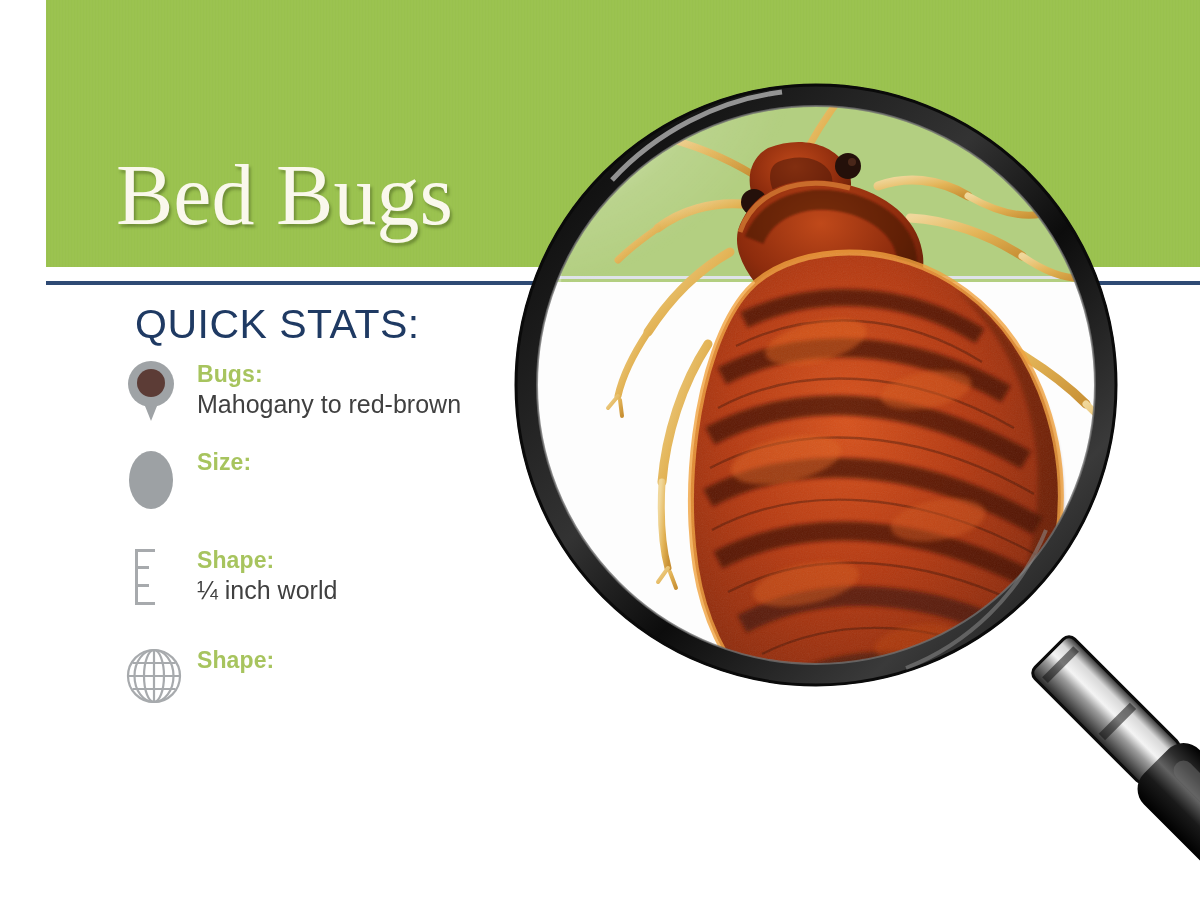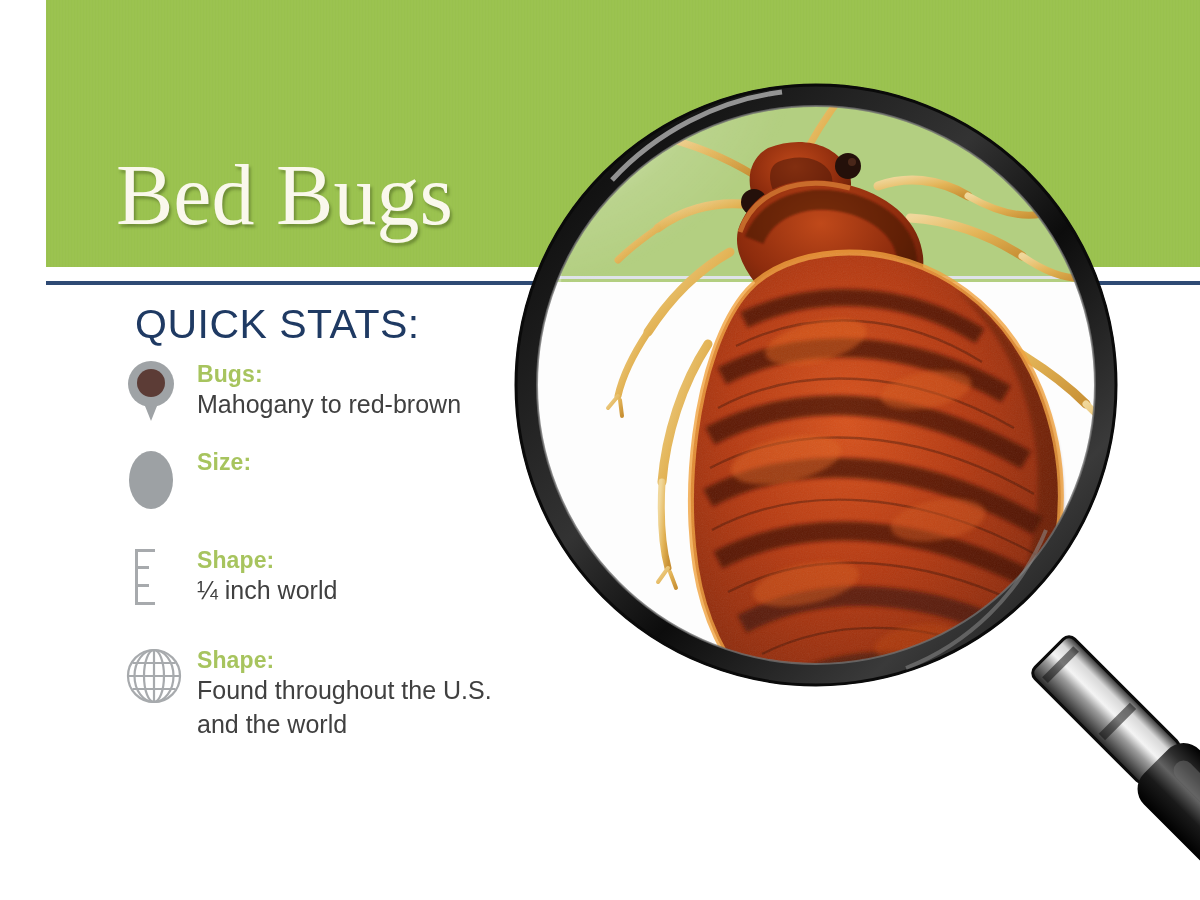--- a/index.html
+++ b/index.html
@@ -274,21 +274,20 @@
             <ellipse cx="29" cy="29" rx="10" ry="26"></ellipse>
             <ellipse cx="29" cy="29" rx="19.5" ry="26"></ellipse>
             <line x1="3" y1="29" x2="55" y2="29"></line>
             <path d="M7.5 16 H50.5"></path>
             <path d="M7.5 42 H50.5"></path>
             <line x1="29" y1="3" x2="29" y2="55"></line>
           </svg>
         </div>
         <div class="stat-text">
           <div class="stat-label">Shape:</div>
-          <div class="stat-value">Found throughout the U.S. and the world</div>
         </div>
       </div>
 
     </div>
   </div>
 
   <div class="magnifier">
     <svg class="mag-svg" viewBox="0 0 760 910" xmlns="http://www.w3.org/2000/svg">
       <defs>
         <clipPath id="lensClip">

